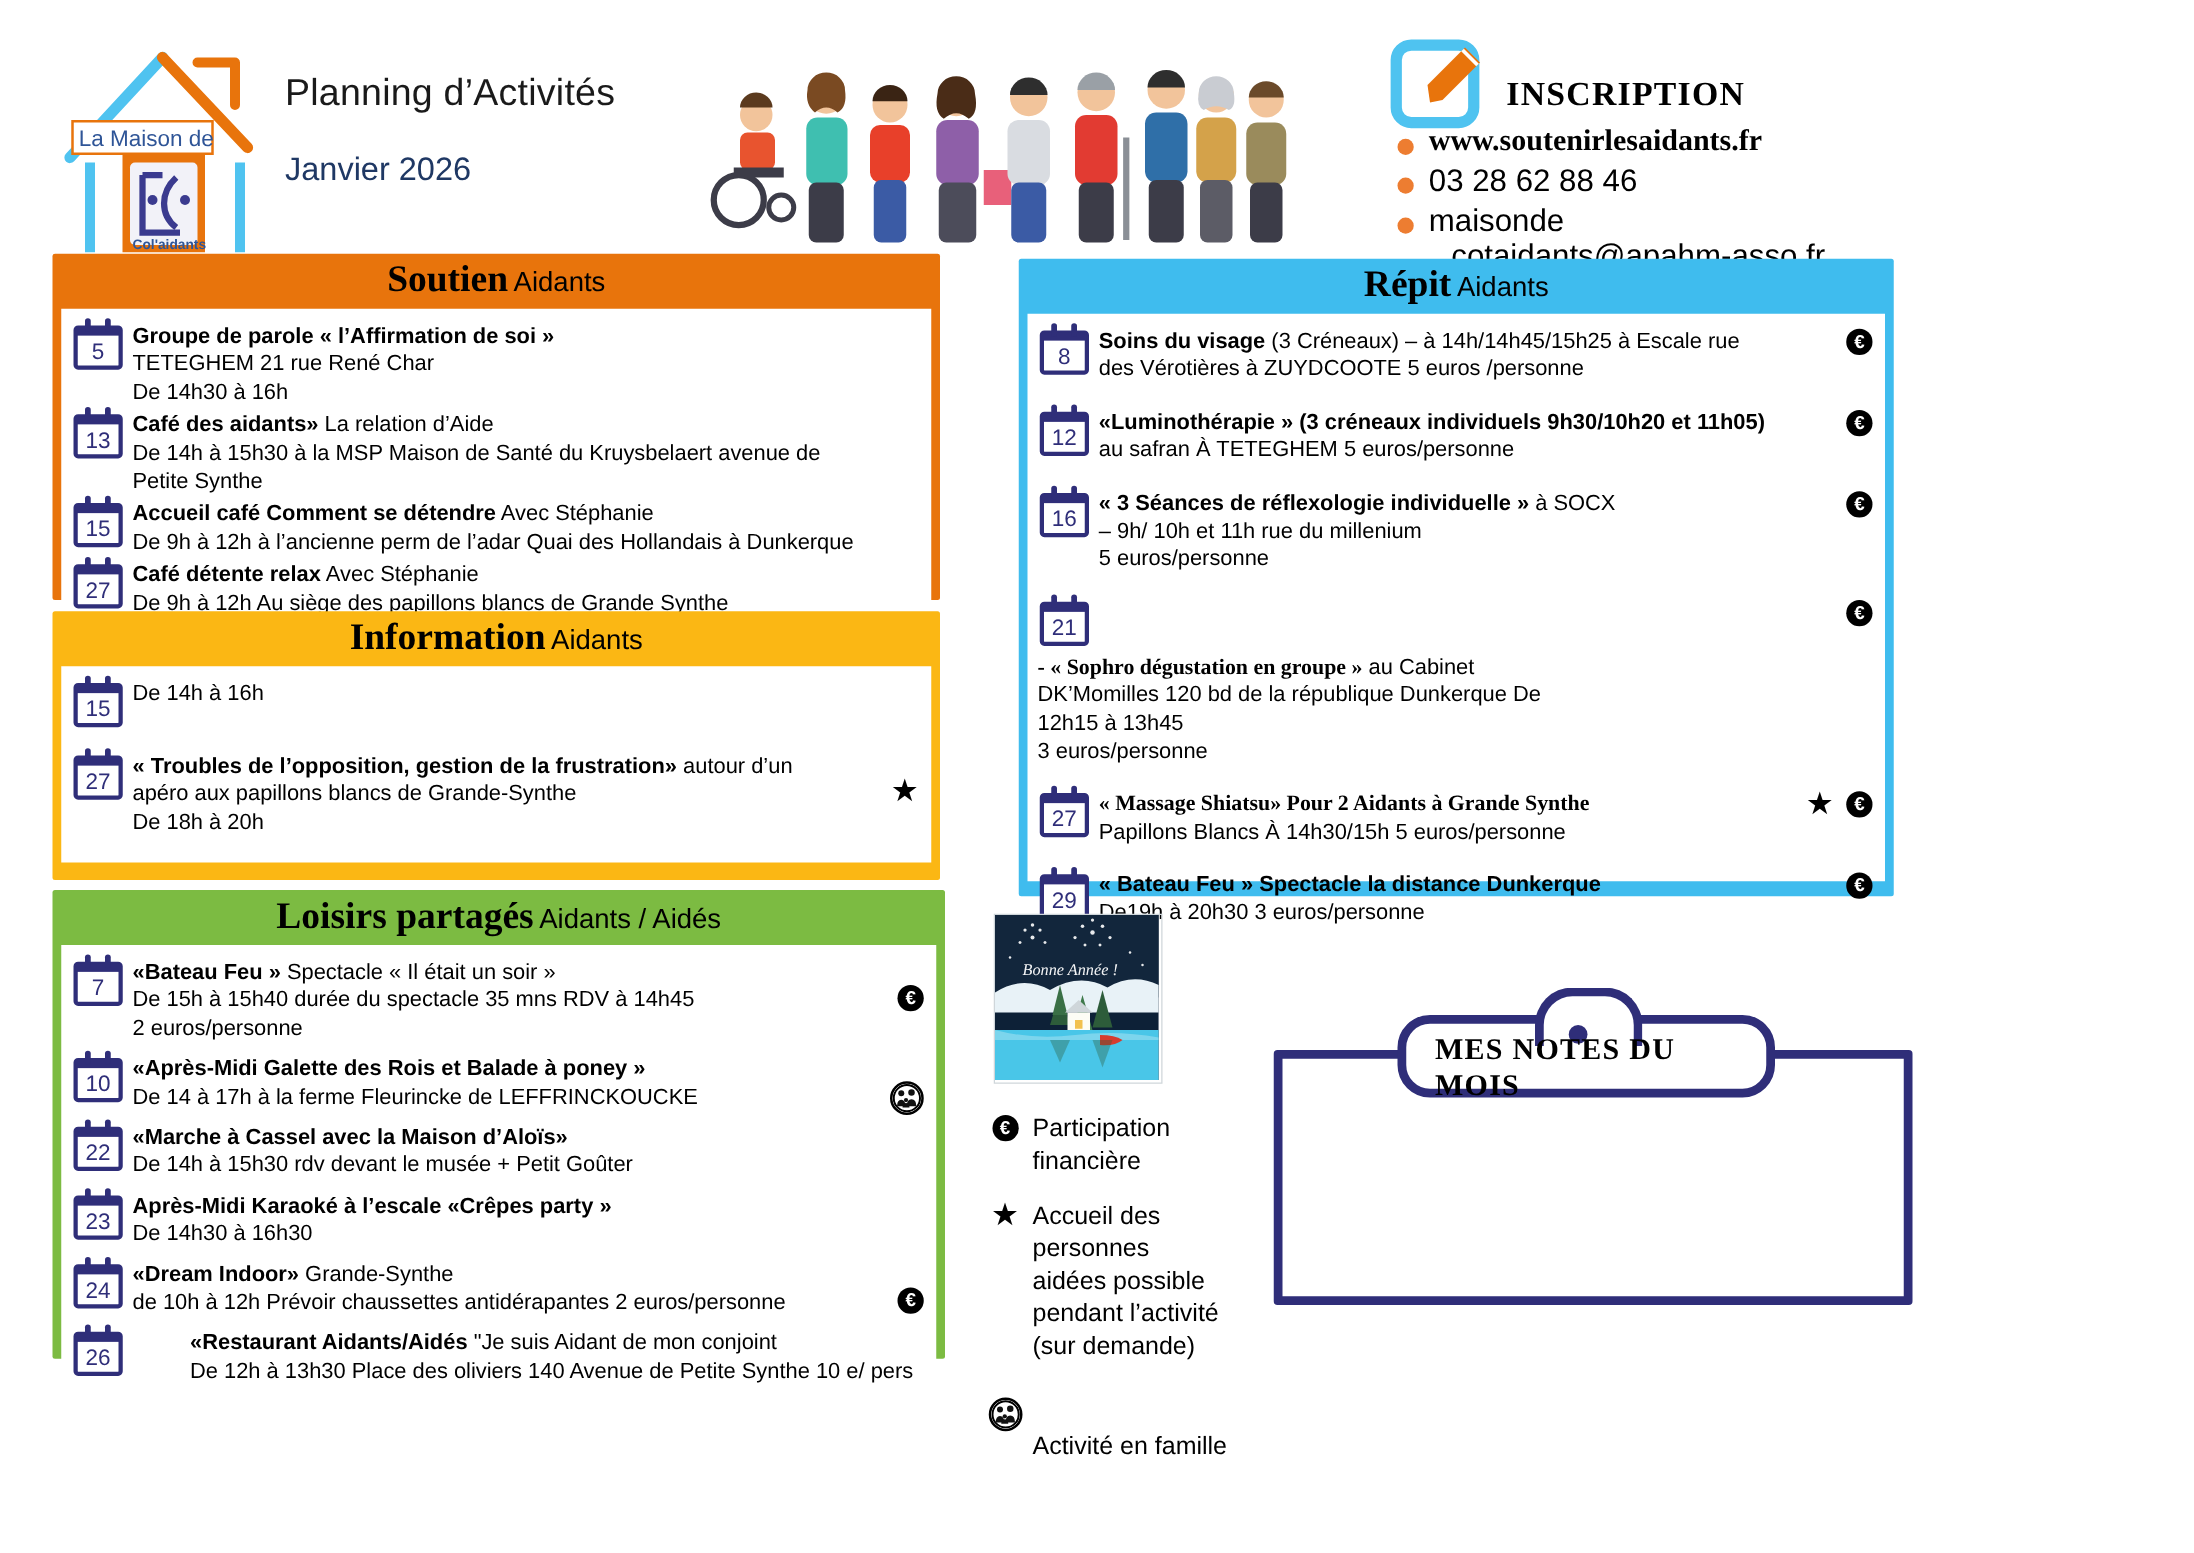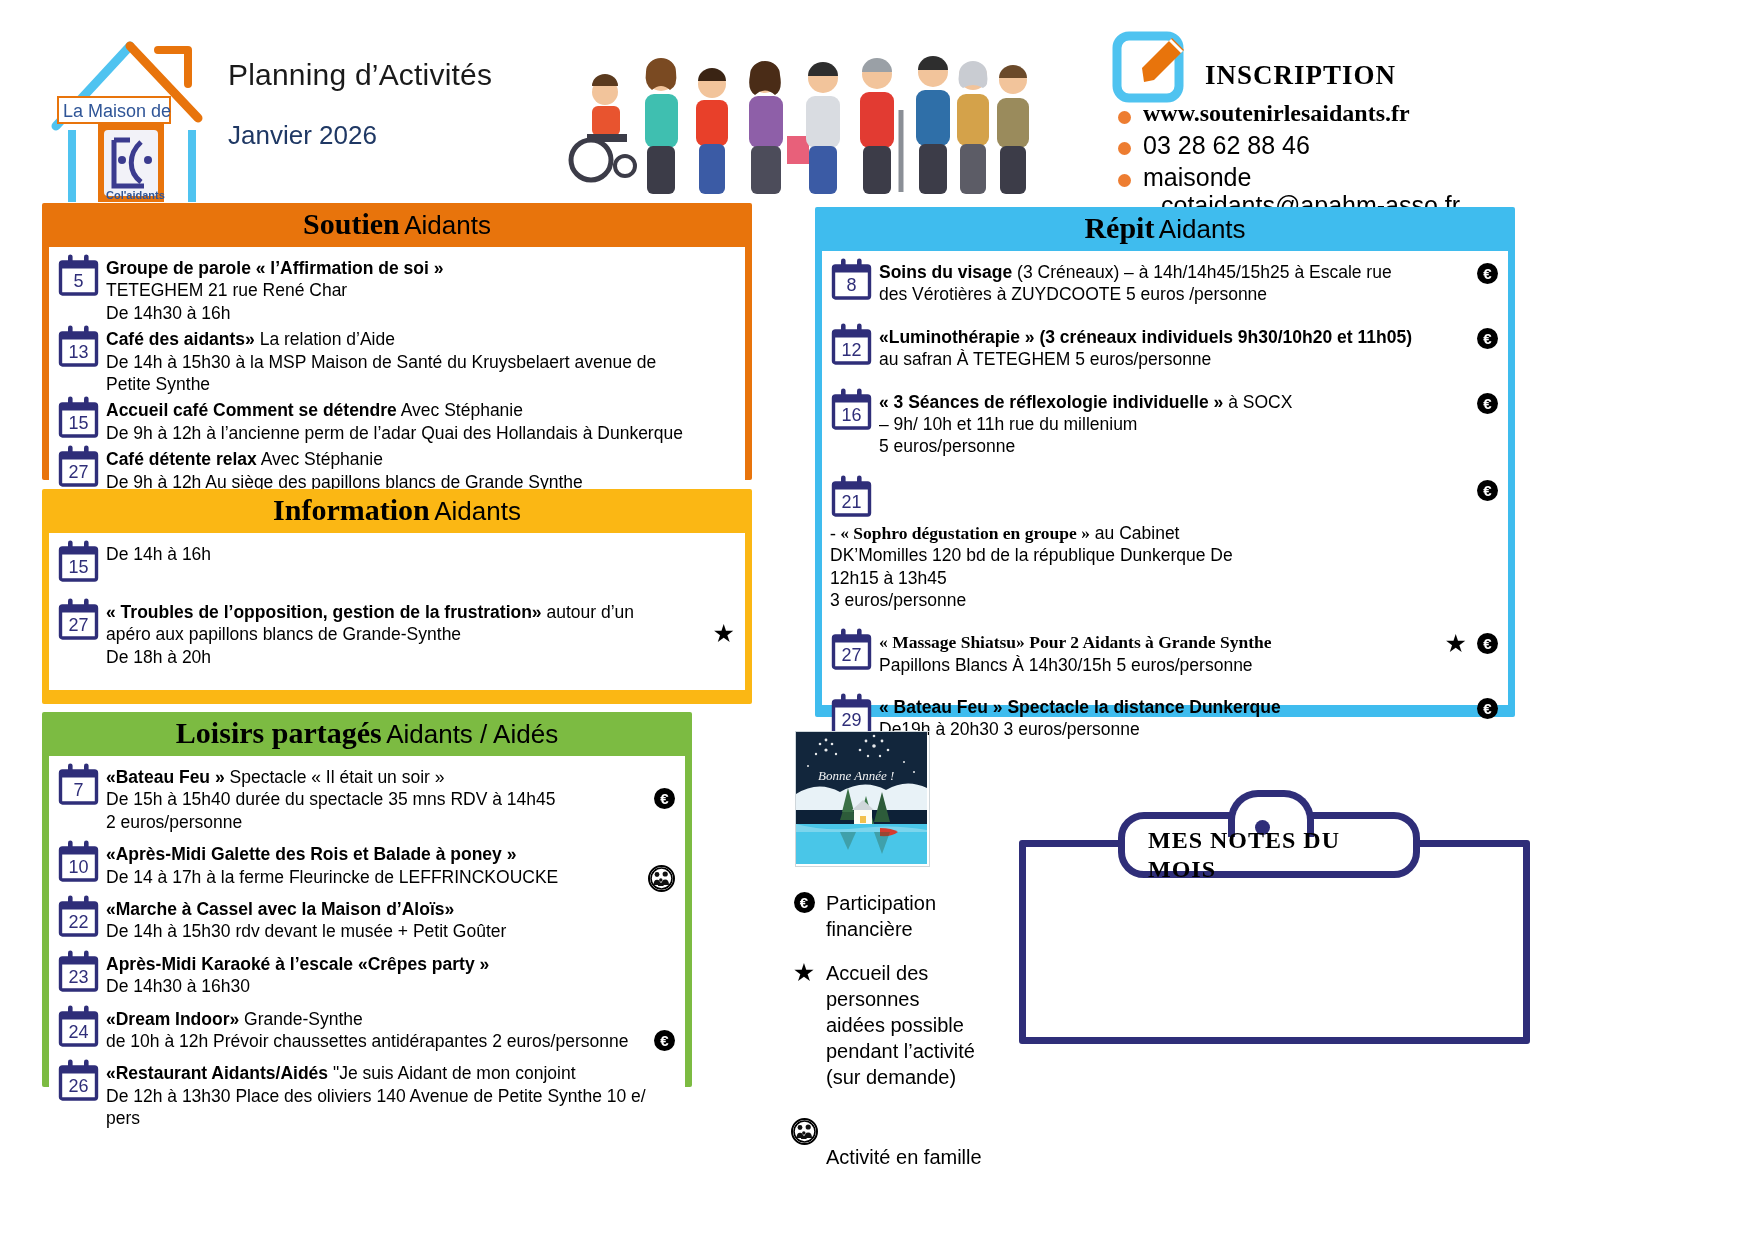--- a/index.html
+++ b/index.html
@@ -27,29 +27,29 @@
   .inscr-list{position:absolute;left:1118px;top:100px;width:640px;}
   .inscr-row{display:flex;align-items:flex-start;margin-bottom:4px;}
   .bullet{width:13px;height:13px;border-radius:50%;background:#ED7D31;flex:none;margin-top:11px;margin-right:12px;}
   .inscr-web{font-family:"Liberation Serif",serif;font-weight:bold;font-size:24px;color:#000;}
   .inscr-txt{font-size:25px;color:#000;line-height:1.12;}
 
   
   .sec{position:absolute;box-sizing:border-box;}
   .sec-head{text-align:center;padding:4px 0 6px;}
   .sec-head .b{font-family:"Liberation Serif",serif;font-weight:bold;font-size:30px;color:#000;}
-  .sec-head .n{font-size:26px;color:#000;}
+  .sec-head .n{font-size:22px;color:#000;}
   .sec-body{background:#fff;margin:0 7px 7px 7px;padding:6px 8px 8px 8px;}
 
   
   .sec-soutien{left:42px;top:203px;width:710px;height:277px;background:#E8740C;border-radius:2px;}
   
   .sec-info{left:42px;top:489px;width:710px;height:215px;background:#FBB714;border-radius:2px;}
   
-  .sec-loisirs{left:42px;top:712px;width:650px;height:375px;background:#7CBB42;border-radius:2px;}
+  .sec-loisirs{left:42px;top:712px;width:714px;height:375px;background:#7CBB42;border-radius:2px;}
   
   .sec-repit{left:815px;top:207px;width:700px;height:510px;background:#3FBCEE;border-radius:2px;}
 
   
   .ev{display:flex;align-items:flex-start;position:relative;}
   .cal{flex:none;width:43px;margin-right:6px;position:relative;}
   .cal svg{display:block;}
   .ev-txt{flex:1;font-size:17.5px;line-height:1.28;color:#000;padding-top:4px;}
   .ev-txt .serifb{font-family:"Liberation Serif",serif;font-weight:bold;}
   .ev-txt .cond{font-family:"Liberation Sans",sans-serif;font-weight:bold;}
@@ -419,21 +419,21 @@
             </svg>
           </span>
           <div class="ev-txt">
             <div><span class="cond">«Dream Indoor»</span><span> Grande-Synthe</span></div>
             <div><span>de 10h  à 12h Prévoir chaussettes antidérapantes 2 euros/personne</span></div>
           </div>
           <div class="row-icons" style="top: 26px;">
             <span class="euro">€</span>
           </div>
         </div>
-        <div class="ev" style="margin-bottom: 6px;">
+        <div class="ev" style="margin-bottom: 6px; gap: 46px;">
           <span class="cal">
             <svg width="43" height="44" viewBox="0 0 43 44">
               <rect x="3.5" y="9" width="36" height="32" rx="2" fill="#ffffff" stroke="#2F2E79" stroke-width="3.4"></rect>
               <rect x="3.5" y="9" width="36" height="6.5" fill="#2F2E79"></rect>
               <rect x="11" y="1.5" width="4.6" height="11" rx="2.3" fill="#2F2E79"></rect>
               <rect x="27" y="1.5" width="4.6" height="11" rx="2.3" fill="#2F2E79"></rect>
               <text x="21.5" y="34" text-anchor="middle" font-family="Liberation Sans, sans-serif" font-size="18" fill="#2F2E79">26</text>
             </svg>
           </span>
           <div class="ev-txt">

